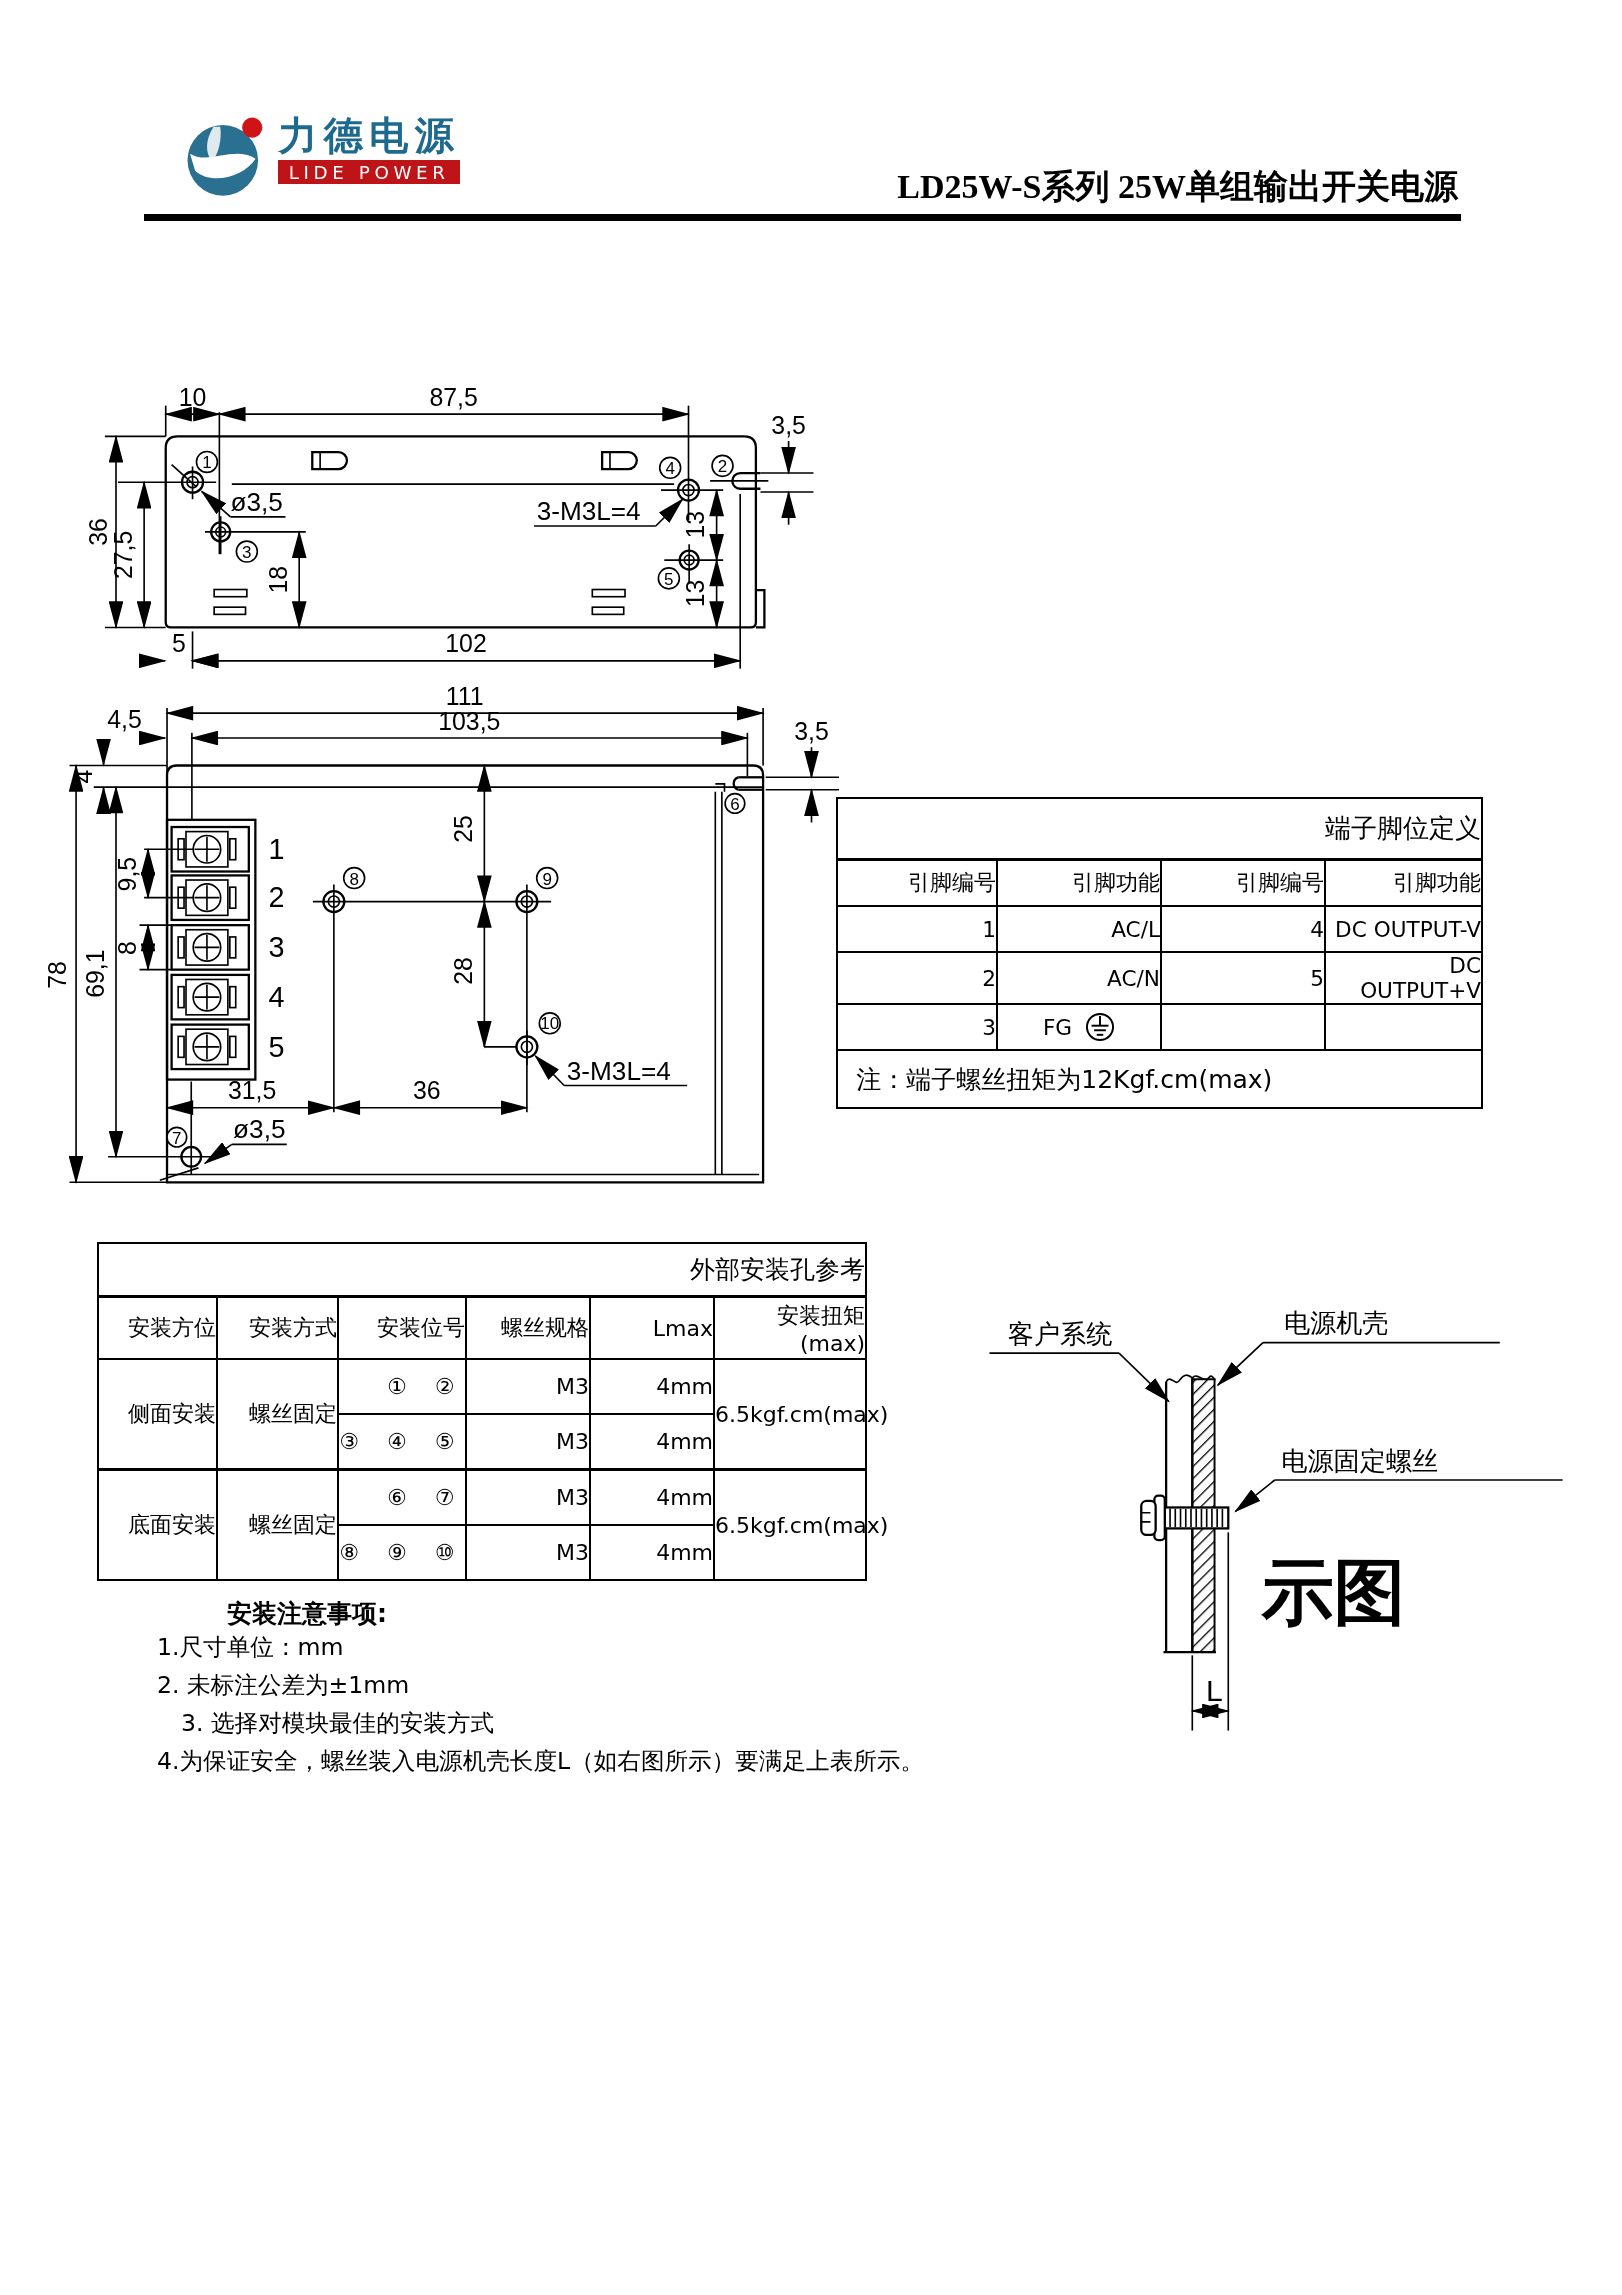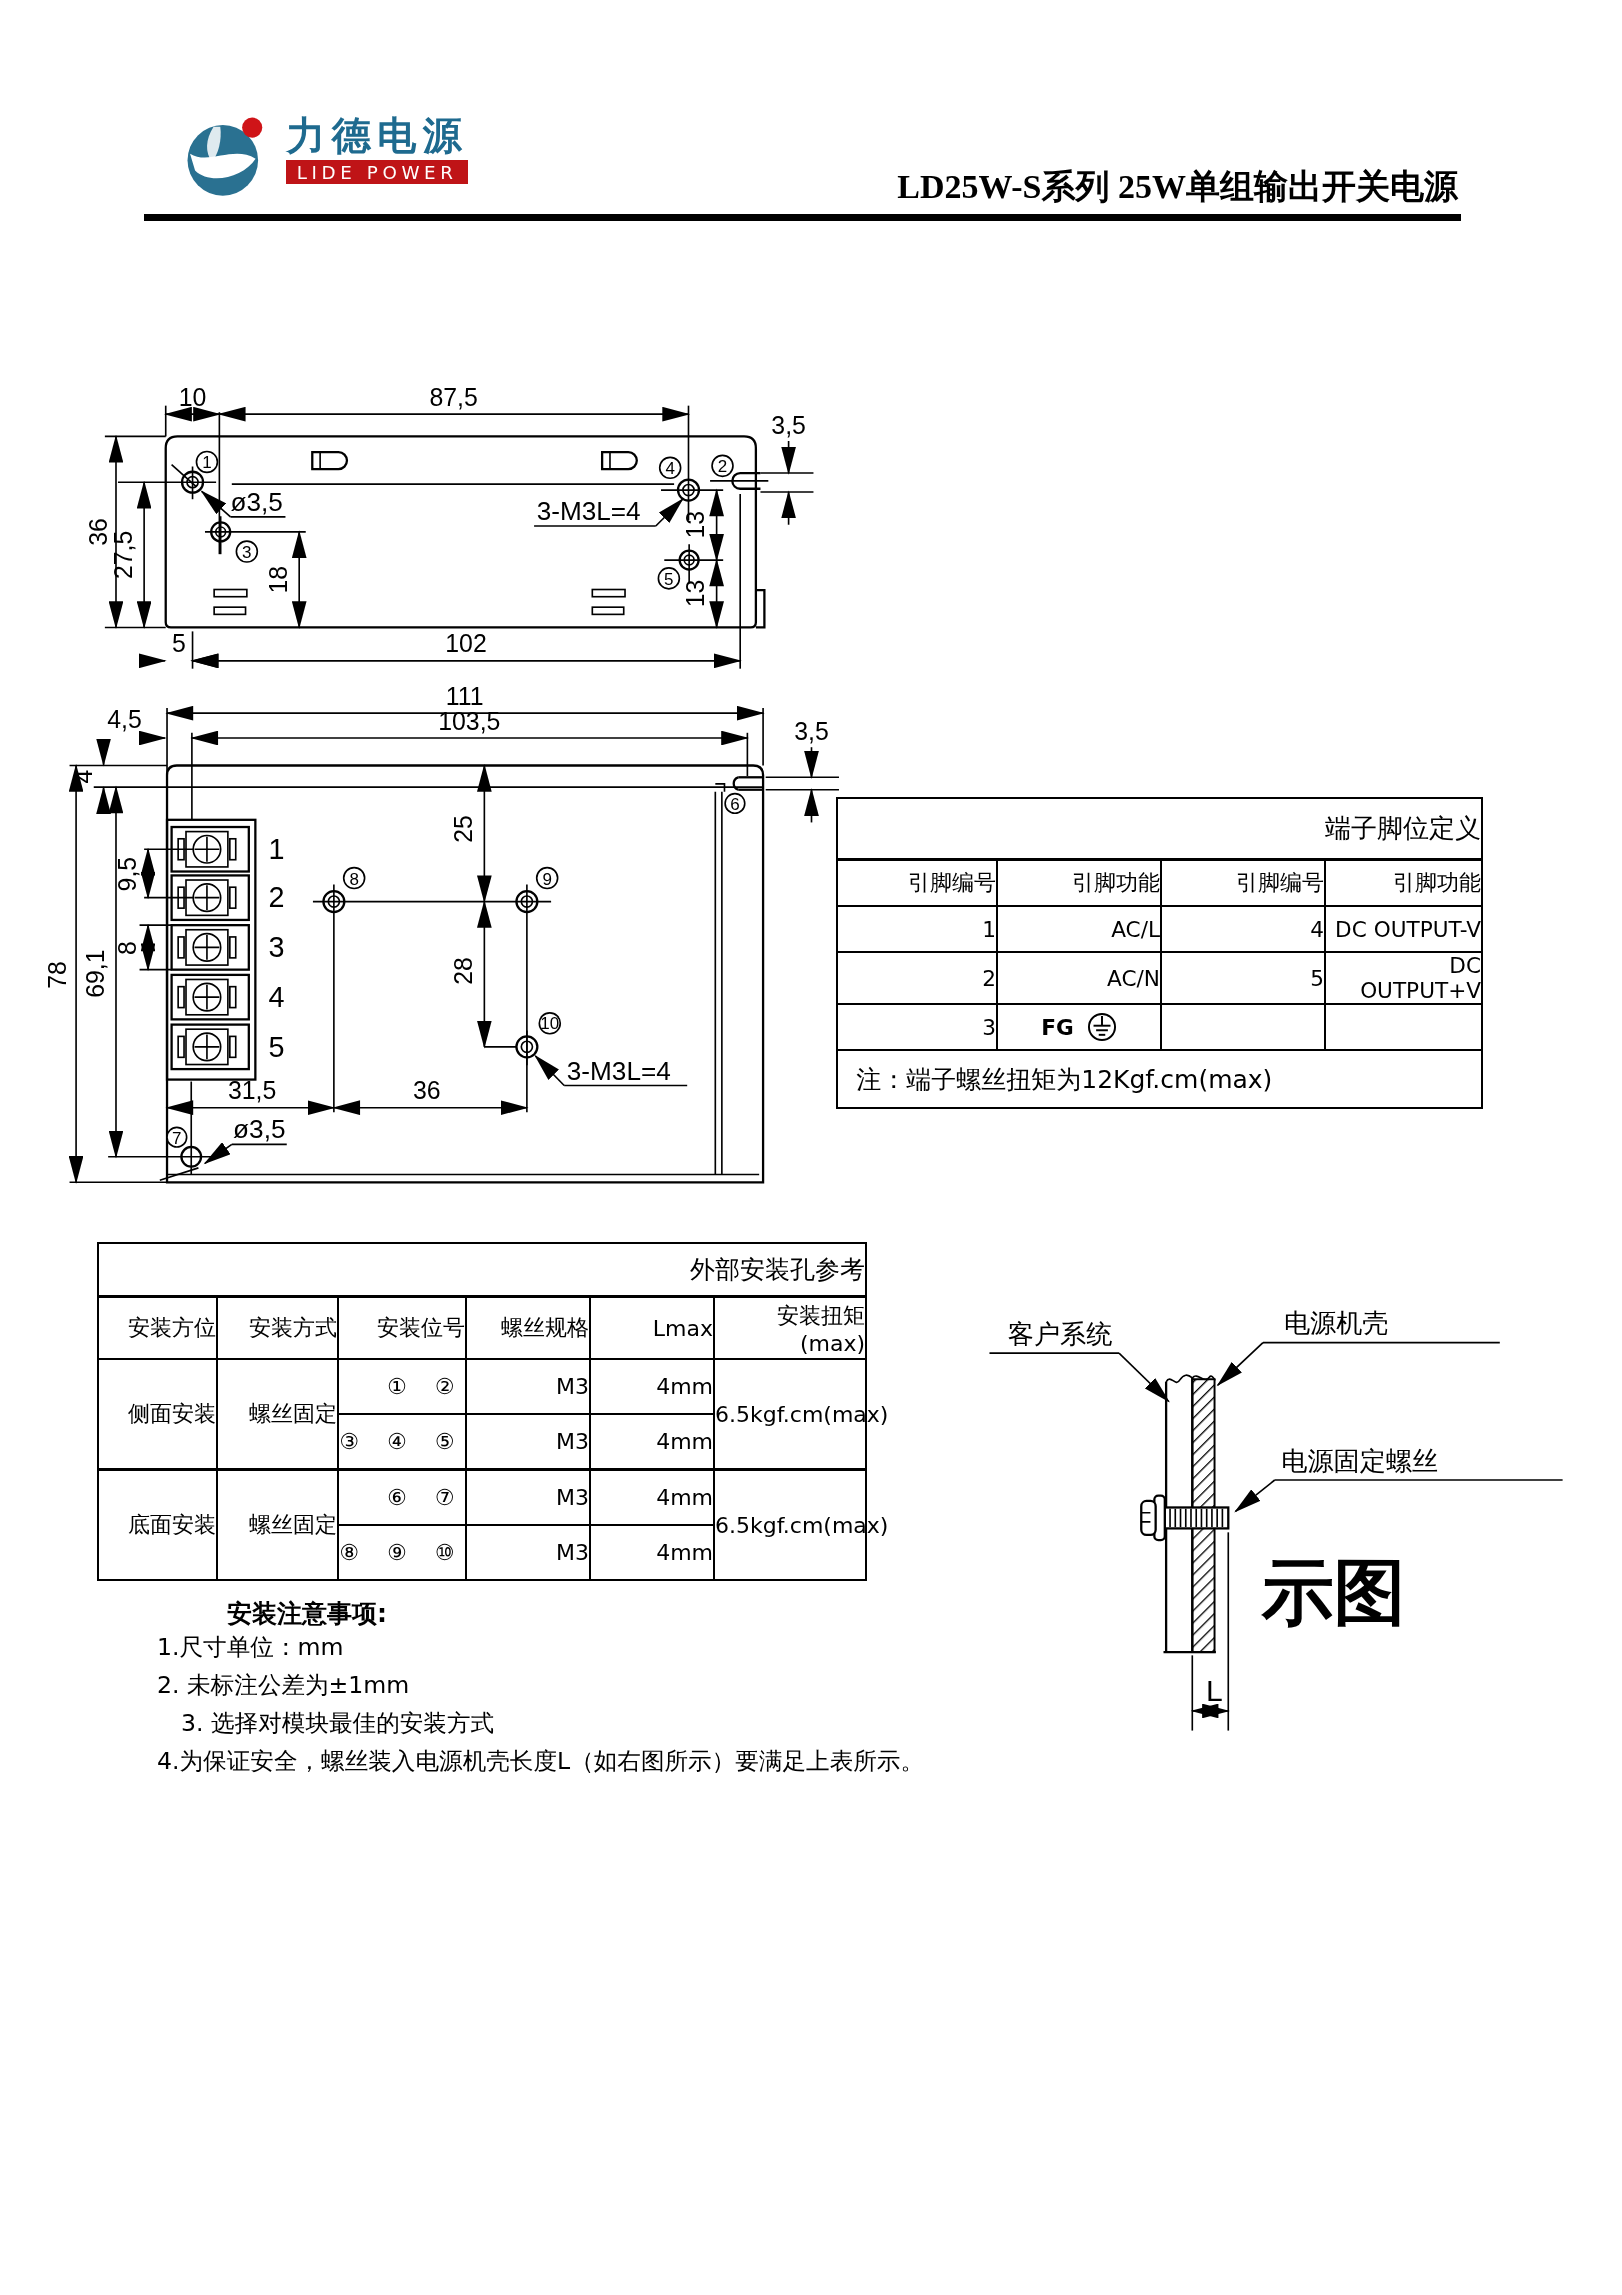--- a/index.html
+++ b/index.html
@@ -1,19 +1,19 @@
 <!DOCTYPE html>
 <html style="font-size:10.5px"><head>
 <meta charset="utf-8">
 <style>
   html,body{margin:0;padding:0;background:#888;}
   .page{position:relative;width:1623px;height:2295px;background:#ffffff;overflow:hidden;
         font-family:"DejaVu Sans",sans-serif;color:#000;}
   
-  .logo{position:absolute;left:185px;top:115px;display:flex;align-items:flex-start;gap:8px;}
+  .logo{position:absolute;left:185px;top:115px;display:flex;align-items:flex-start;}
   .logo-txt{margin-left:9.2px;display:flex;flex-direction:column;}
   .logo-zh{font-size:39px;font-weight:bold;color:#1e6a8f;letter-spacing:6.5px;line-height:1.1;}
   .logo-en{margin-top:2.6px;background:#bf1417;color:#fff;font-weight:normal;font-size:18.3px;
            letter-spacing:4.6px;padding:1.3px 7.9px;text-align:center;}
   .doc-title{position:absolute;right:165px;top:164px;font-size:34px;font-weight:bold;
              font-family:"Liberation Serif","DejaVu Serif",serif;white-space:nowrap;}
   .header-rule{position:absolute;left:144px;top:214px;width:1317px;height:6.5px;background:#000;}
   
   svg.cad{position:absolute;left:0;top:0;}
   .s3{stroke:#000;stroke-width:3.5;fill:none;stroke-linecap:butt;}
@@ -28,21 +28,21 @@
   
   table.sheet{position:absolute;border-collapse:collapse;table-layout:fixed;background:#fff;}
   table.sheet td,table.sheet th{border:2px solid #000;text-align:right;vertical-align:middle;
        font-weight:normal;font-size:22px;padding:0;}
   .pin-table{left:836px;top:797px;width:647px;}
   .pin-table .ttl{height:59px;font-size:26px;border-bottom:3.3px solid #000;}
   .pin-table .hdr td{height:44px;}
   .pin-table .drow td{height:44px;font-size:21.6px;}
   .pin-table .noterow td{height:56px;text-align:left;padding-left:18.3px;font-size:25px;}
   .pin-table{border:2.6px solid #000;}
-  .fgcell{display:flex;align-items:center;justify-content:center;gap:13px;font-weight:bold;}
+  .fgcell{display:flex;align-items:center;justify-content:center;gap:13px;}
   .mount-table{left:97px;top:1242px;width:770px;border:2.6px solid #000;}
   .mount-table .ttl{height:51px;font-size:25px;border-bottom:3.3px solid #000;}
   .mount-table .hdr td{height:60px;border-bottom:2.6px solid #000;}
   .mount-table .drow td{height:53px;}
   .mount-table .grp2 td{border-top:3.3px solid #000;}
   .holes{font-size:27.5px;letter-spacing:10.5px;border-radius:14px;}
   
   .note-abs{position:absolute;font-size:23.6px;white-space:nowrap;}
   .note-head{font-weight:bold;font-size:25px;margin-left:12px;}
 </style>

